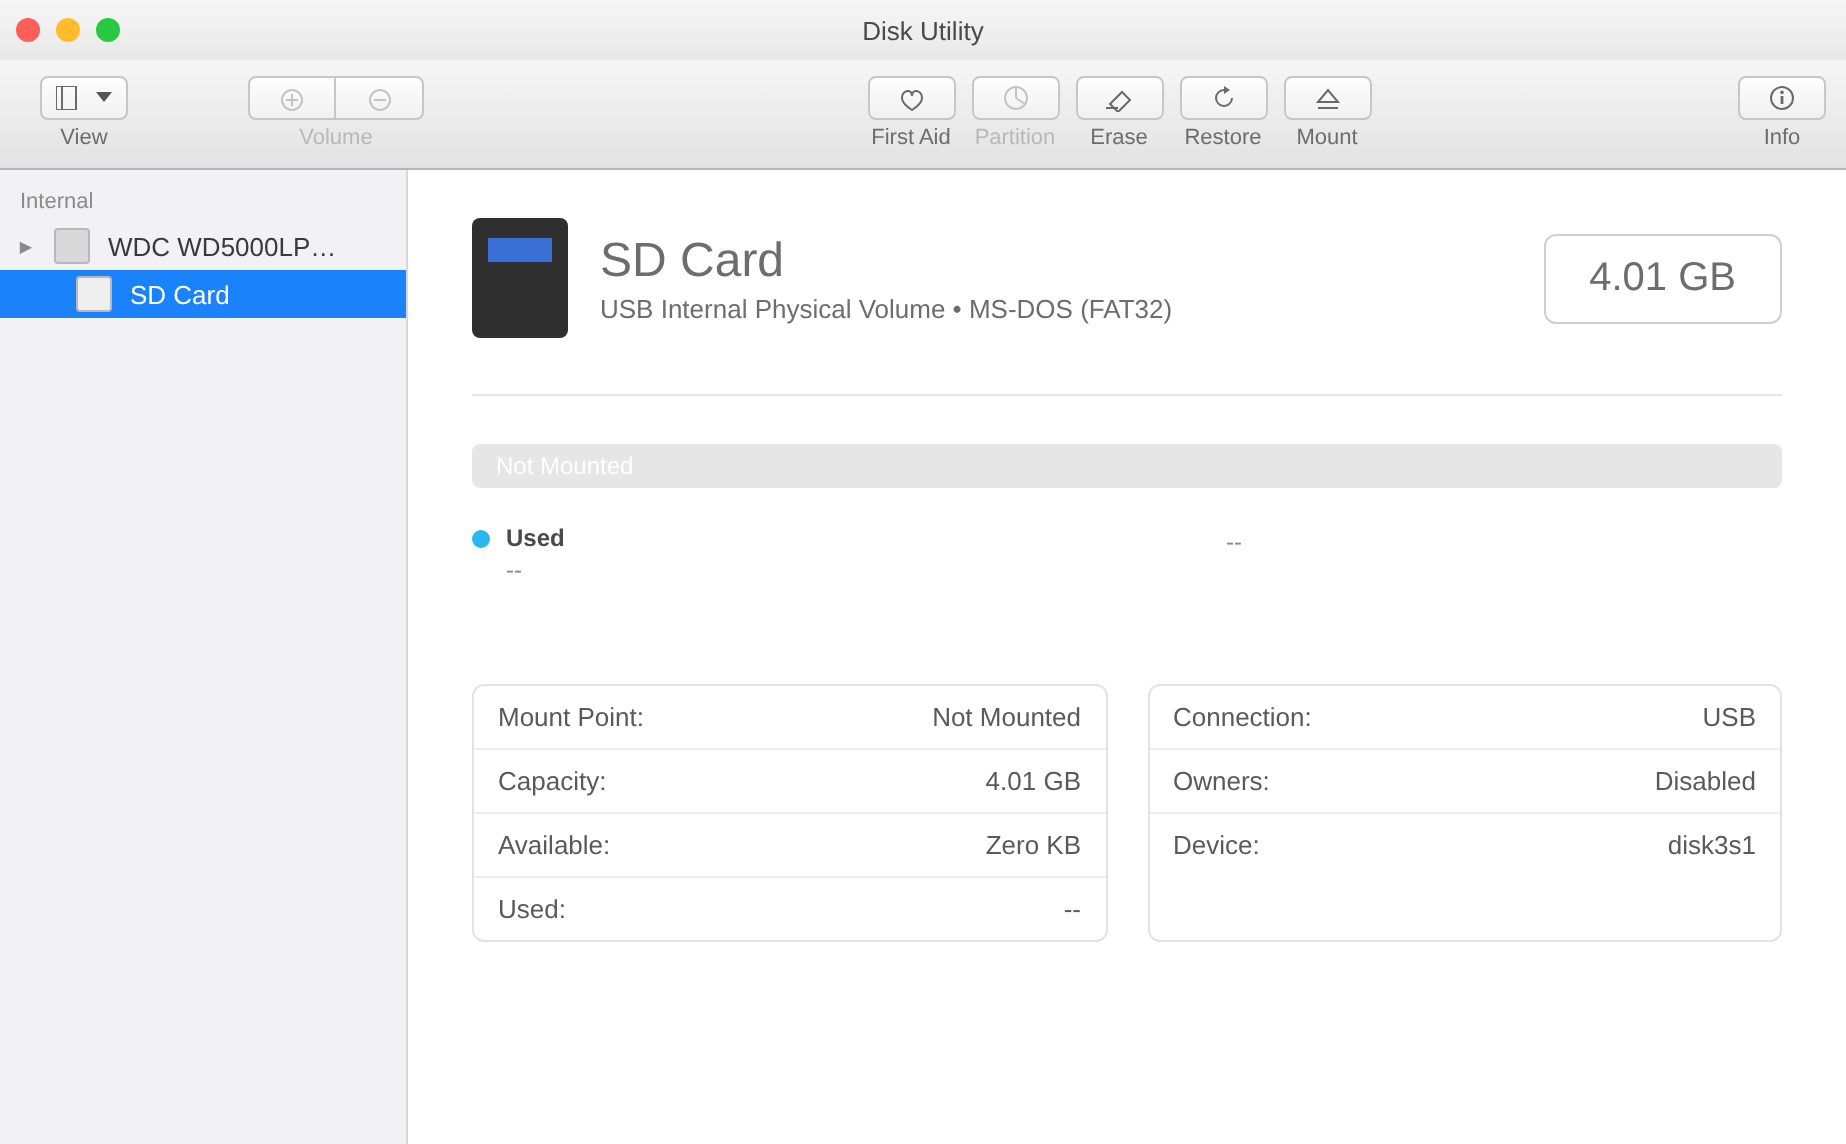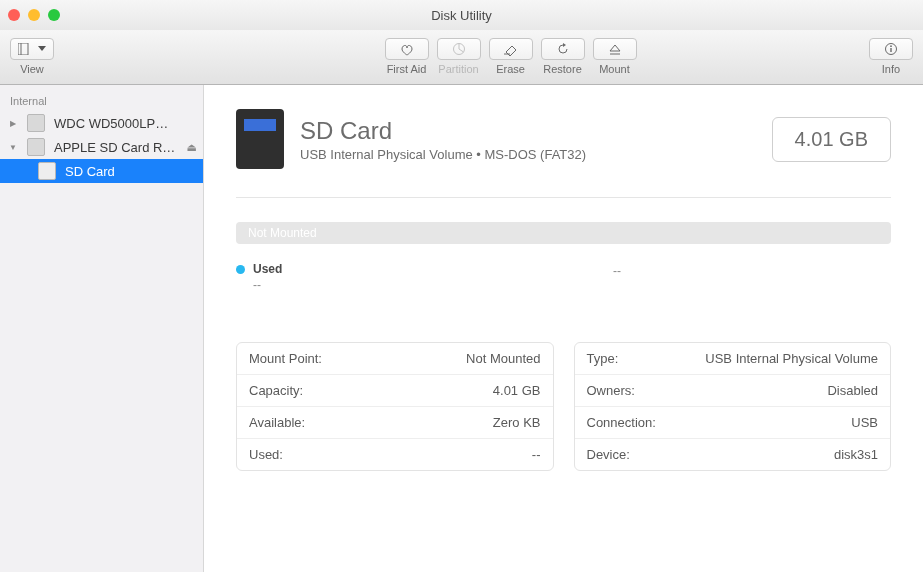--- a/index.html
+++ b/index.html
@@ -30,21 +30,21 @@
     position: absolute; left: 0; right: 0; text-align: center;
     font-size: 13px; color: #4a4a4a; pointer-events: none;
   }
   
   .toolbar {
     height: 55px;
     background: linear-gradient(#f6f6f6, #e2e2e2);
     border-bottom: 1px solid #b5b5b5;
     display: flex;
     align-items: center;
-    padding: 0 10px 2px 10px;
+    padding: 0 10px 2px 20px;
     gap: 0;
   }
   .tb-group { display: flex; flex-direction: column; align-items: center; }
   .tb-segment { display: flex; }
   .tb-btn {
     height: 22px;
     min-width: 44px;
     background: linear-gradient(#fdfdfd,#f1f1f1);
     border: 1px solid #c6c6c6;
     display: flex; align-items: center; justify-content: center;
@@ -160,20 +160,38 @@
           <rect x="0" y="0" width="10" height="12" fill="none" stroke="#6a6a6a"></rect>
           <line x1="3" y1="0" x2="3" y2="12" stroke="#6a6a6a"></line>
         </svg>
       <span class="chev-down"></span>
     </div>
     <div class="tb-label">View</div>
   </div>
 
   <div style="width:60px"></div>
 
+  <div class="tb-group">
+    <div class="tb-segment">
+      <div class="tb-btn disabled">
+        <svg width="16" height="14" viewBox="0 0 16 14">
+            <circle cx="8" cy="8" r="5" fill="none" stroke="#c4c4c4"></circle>
+            <line x1="8" y1="5" x2="8" y2="11" stroke="#c4c4c4"></line>
+            <line x1="5" y1="8" x2="11" y2="8" stroke="#c4c4c4"></line>
+          </svg>
+      </div>
+      <div class="tb-btn disabled">
+        <svg width="16" height="14" viewBox="0 0 16 14">
+            <circle cx="8" cy="8" r="5" fill="none" stroke="#c4c4c4"></circle>
+            <line x1="5" y1="8" x2="11" y2="8" stroke="#c4c4c4"></line>
+          </svg>
+      </div>
+    </div>
+    <div class="tb-label disabled">Volume</div>
+  </div>
 
   <div class="tb-spacer"></div>
 
   <div style="display:flex; gap:8px; align-items:flex-start;margin-left:38px;">
     <div class="tb-group">
       <div class="tb-btn single">
         <svg width="18" height="14" viewBox="0 0 18 14">
             <path d="M4 7 C4 3 9 2 9 6 C9 2 14 3 14 7 C14 10 9 13 9 13 C9 13 4 10 4 7 Z" fill="none" stroke="#6a6a6a"></path>
           </svg>
       </div>
@@ -235,26 +253,20 @@
 <div class="split">
   <div class="sidebar">
     <div class="sb-heading">Internal</div>
 
     <div class="sb-row l1">
       <span class="disclosure right"></span>
       <span class="drive-icon"></span>
       <span>WDC WD5000LP…</span>
     </div>
 
-    <div class="sb-row l1">
-      <span class="disclosure down"></span>
-      <span class="drive-icon"></span>
-      <span style="flex:1; white-space:nowrap; overflow:hidden; text-overflow:ellipsis;">APPLE SD Card R…</span>
-      <span class="eject-icon">⏏</span>
-    </div>
 
     <div class="sb-row l2 selected">
       <span class="sd-icon"></span>
       <span>SD Card</span>
     </div>
   </div>
 
   <div class="content">
     <div class="header-row">
       <div class="big-sd"></div>
@@ -298,31 +310,27 @@
             <span>Available:</span>
             <span class="v">Zero KB</span>
           </div>
         <div class="info-row">
             <span>Used:</span>
             <span class="v">--</span>
           </div>
       </div>
       <div class="info-col">
         <div class="info-row">
-            <span>Type:</span>
-            <span class="v">USB Internal Physical Volume</span>
+            <span>Connection:</span>
+            <span class="v">USB</span>
           </div>
         <div class="info-row">
             <span>Owners:</span>
             <span class="v">Disabled</span>
           </div>
         <div class="info-row">
-            <span>Connection:</span>
-            <span class="v">USB</span>
-          </div>
-        <div class="info-row">
             <span>Device:</span>
             <span class="v">disk3s1</span>
           </div>
       </div>
     </div>
   </div>
 </div>
 
 </body></html>

